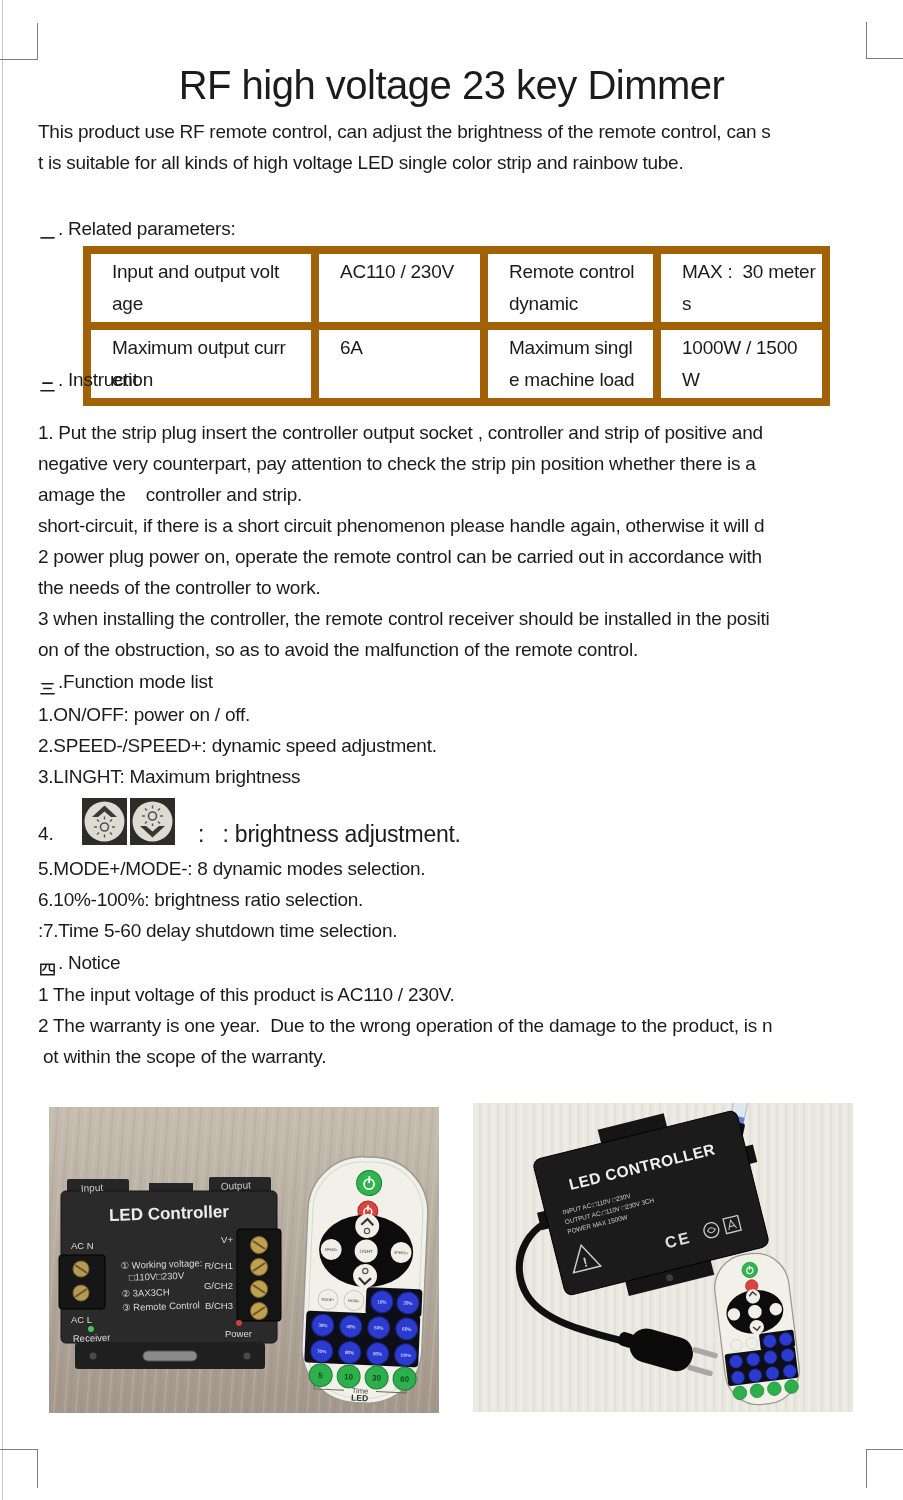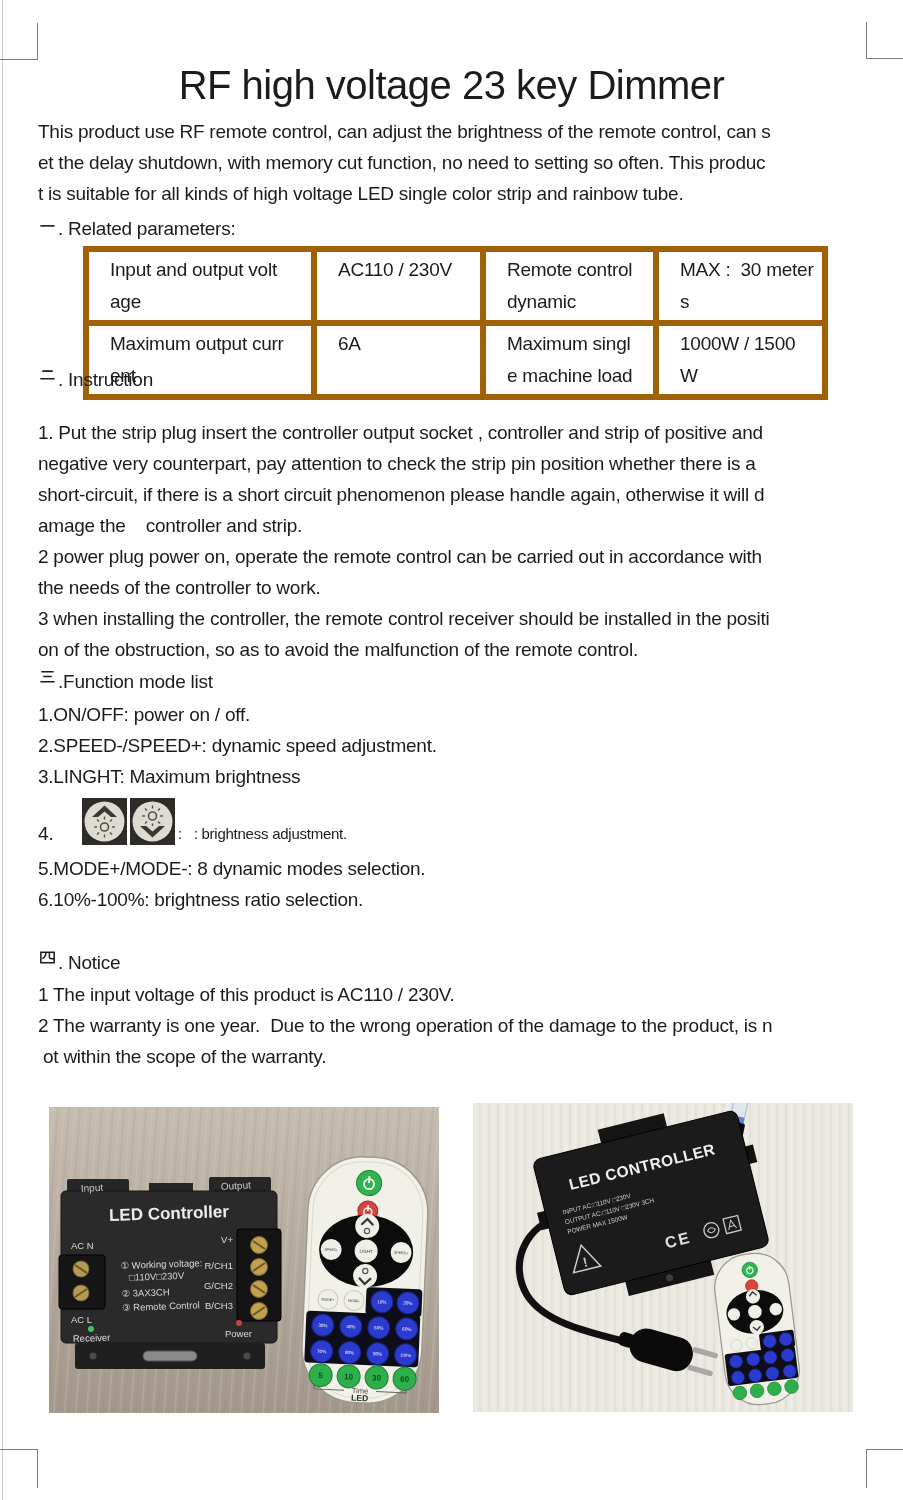--- a/index.html
+++ b/index.html
@@ -2,54 +2,53 @@
 <html><head>
 <meta charset="utf-8">
 <style>
   html,body{margin:0;padding:0;background:#ffffff;}
   .page{position:relative;width:903px;height:1500px;background:#ffffff;overflow:hidden;
         font-family:"Liberation Sans","DejaVu Sans",sans-serif;color:#1b1b1b;}
   .abs{position:absolute;}
   .title{left:0;right:0;top:63px;text-align:center;font-size:40px;letter-spacing:-0.5px;font-weight:500;}
   .block{left:38px;right:28px;}
   .line{height:31px;line-height:31px;font-size:19px;letter-spacing:-0.25px;white-space:pre;}
-  .h{display:flex;align-items:flex-start;}
+  .h{display:flex;align-items:flex-end;}
   .h .cjk{width:19px;height:19px;margin-right:1px;transform:translateY(1px);}
   .edge-line{left:2px;top:0;width:0;height:1500px;border-left:1px solid #c9c9c9;}
   .crop{width:37px;height:36px;}
   .crop.tl{left:0;top:23px;border-right:1px solid #7d7d7d;border-bottom:1px solid #7d7d7d;}
   .crop.tr{left:866px;top:22px;border-left:1px solid #7d7d7d;border-bottom:1px solid #7d7d7d;}
   .crop.bl{left:0;top:1449px;height:38px;border-right:1px solid #7d7d7d;border-top:1px solid #7d7d7d;}
   .crop.br{left:866px;top:1449px;height:38px;border-left:1px solid #7d7d7d;border-top:1px solid #7d7d7d;}
   table.params{left:83px;top:246px;border-collapse:collapse;table-layout:fixed;width:739px;}
-  table.params td{border:6px solid #a16207;vertical-align:top;padding:2px 21px;}
+  table.params td{border:8px solid #a16207;vertical-align:top;padding:2px 21px;}
   table.params .cl{height:32px;line-height:32px;font-size:19px;letter-spacing:-0.25px;white-space:pre;}
   .mode4{left:38px;top:797px;height:48px;display:flex;align-items:flex-end;}
   .mode4 .num{font-size:19px;line-height:22px;width:44px;}
   .mode4 .key-icon{width:45px;height:47px;margin-right:3px;display:block;}
-  .mode4 .suffix{font-size:15px;line-height:22px;white-space:pre;letter-spacing:-0.25px;}
+  .mode4 .suffix{font-size:23px;line-height:22px;margin-left:20px;white-space:pre;letter-spacing:-0.25px;}
   .photo{display:block;}
   svg text{font-family:"Liberation Sans","DejaVu Sans",sans-serif;}
 </style>
 </head>
 <body>
 
 <div class="page">
 
   <div class="abs edge-line"></div>
   <div class="abs crop tl"></div>
   <div class="abs crop tr"></div>
   <div class="abs crop bl"></div>
   <div class="abs crop br"></div>
 
   <div class="abs title">RF high voltage 23 key Dimmer</div>
 
   <div class="abs block" style="top:116px">
     <div class="line">This product use RF remote control, can adjust the brightness of the remote control, can s</div>
-    <div class="line">et the delay shutdown, with memory cut function, no need to setting so often. This produc</div>
     <div class="line">t is suitable for all kinds of high voltage LED single color strip and rainbow tube.</div>
   </div>
 
   <div class="abs block h line" style="top:213px">
     <svg class="cjk" viewBox="0 0 20 20">
       <path d="M2.5,12.5 H17.5" stroke="#1b1b1b" stroke-width="1.7" fill="none"></path>
     </svg>
     <span>. Related parameters:</span>
   </div>
 
@@ -100,22 +99,22 @@
 
   <div class="abs block h line" style="top:364px">
     <svg class="cjk" viewBox="0 0 20 20">
       <path d="M4.5,6.5 H15.5 M2.5,14.5 H17.5" stroke="#1b1b1b" stroke-width="1.7" fill="none"></path>
     </svg>
     <span>. Instruction</span>
   </div>
   <div class="abs block" style="top:417px">
     <div class="line">1. Put the strip plug insert the controller output socket , controller and strip of positive and</div>
     <div class="line">negative very counterpart, pay attention to check the strip pin position whether there is a</div>
+    <div class="line">amage the    controller and strip.</div>
     <div class="line">short-circuit, if there is a short circuit phenomenon please handle again, otherwise it will d</div>
-    <div class="line">amage the    controller and strip.</div>
     <div class="line">2 power plug power on, operate the remote control can be carried out in accordance with</div>
     <div class="line">the needs of the controller to work.</div>
     <div class="line">3 when installing the controller, the remote control receiver should be installed in the positi</div>
     <div class="line">on of the obstruction, so as to avoid the malfunction of the remote control.</div>
   </div>
 
   <div class="abs block h line" style="top:666px">
     <svg class="cjk" viewBox="0 0 20 20">
       <path d="M3.5,5 H16.5 M5.5,10 H14.5 M2.5,15.5 H17.5" stroke="#1b1b1b" stroke-width="1.7" fill="none"></path>
     </svg>
@@ -160,20 +159,21 @@
         <line x1="28" y1="12.5" x2="30" y2="10.5"></line>
           <line x1="17" y1="23.5" x2="15" y2="25.5"></line>
       </g>
     </svg>
     <span class="suffix">:   : brightness adjustment.</span>
   </div>
 
   <div class="abs block" style="top:853px">
     <div class="line">5.MODE+/MODE-: 8 dynamic modes selection.</div>
     <div class="line">6.10%-100%: brightness ratio selection.</div>
+    <div class="line">:7.Time 5-60 delay shutdown time selection.</div>
   </div>
 
   <div class="abs block h line" style="top:947px">
     <svg class="cjk" viewBox="0 0 20 20">
       <g stroke="#1b1b1b" stroke-width="1.6" fill="none">
         <rect x="3" y="4.5" width="14" height="11"></rect>
         <path d="M8.5,4.5 C8.3,8 6.8,10 4.6,11.2 M12,4.5 V9.6 C12,10.8 12.7,11.2 13.8,11.2 H17"></path>
       </g>
     </svg>
     <span>. Notice</span>

